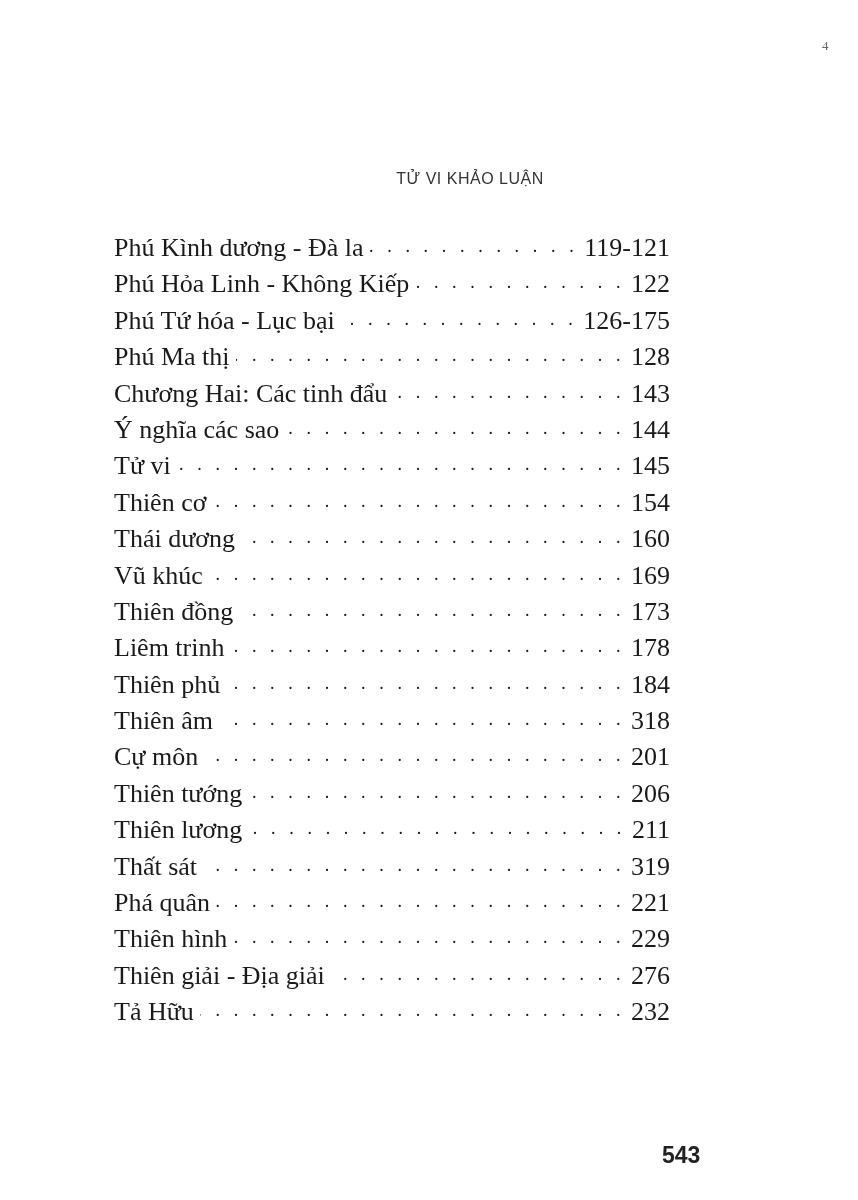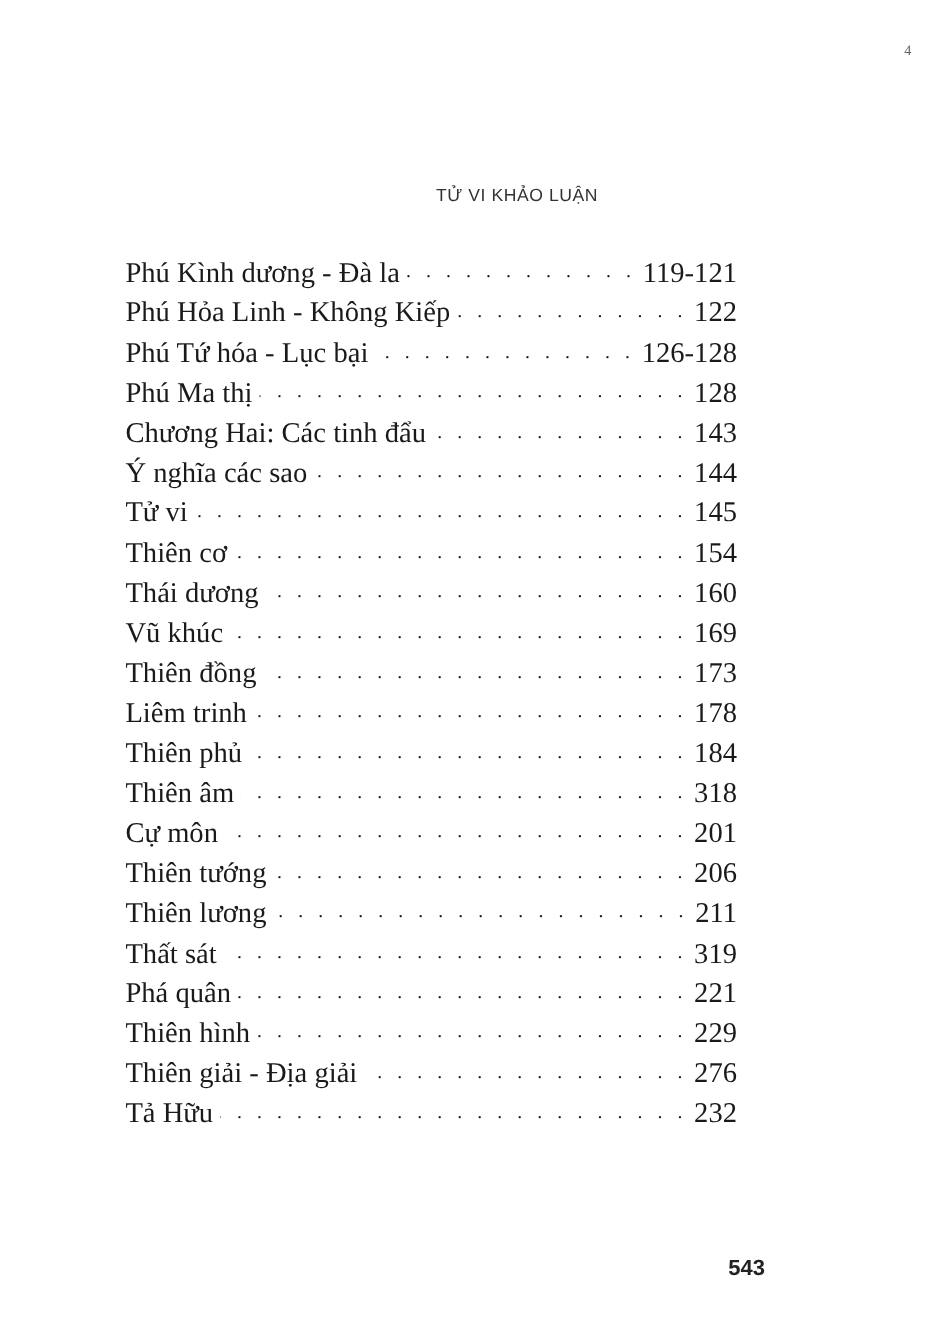--- a/index.html
+++ b/index.html
@@ -74,21 +74,21 @@
     .toc-page {
       flex: 0 0 auto;
       padding-left: 6px;
       text-align: center;
     }
     .page-number {
       position: absolute;
       left: 662px;
       top: 1142px;
       font-family: "Liberation Sans", "DejaVu Sans", sans-serif;
-      font-size: 20px;
+      font-size: 23px;
       font-weight: bold;
       color: #222;
     }
   </style>
 </head>
 <body>
 
 <div class="corner-mark">4</div>
 
 <div class="running-head">TỬ VI KHẢO LUẬN</div>
@@ -100,21 +100,21 @@
       <span class="toc-page">119-121</span>
     </li>
   <li class="toc-row">
       <span class="toc-title">Phú Hỏa Linh - Không Kiếp</span>
       <span class="toc-leader"></span>
       <span class="toc-page">122</span>
     </li>
   <li class="toc-row">
       <span class="toc-title">Phú Tứ hóa - Lục bại</span>
       <span class="toc-leader"></span>
-      <span class="toc-page">126-128</span>
+      <span class="toc-page">126-175</span>
     </li>
   <li class="toc-row">
       <span class="toc-title">Phú Ma thị</span>
       <span class="toc-leader"></span>
       <span class="toc-page">128</span>
     </li>
   <li class="toc-row">
       <span class="toc-title">Chương Hai: Các tinh đẩu</span>
       <span class="toc-leader"></span>
       <span class="toc-page">143</span>

